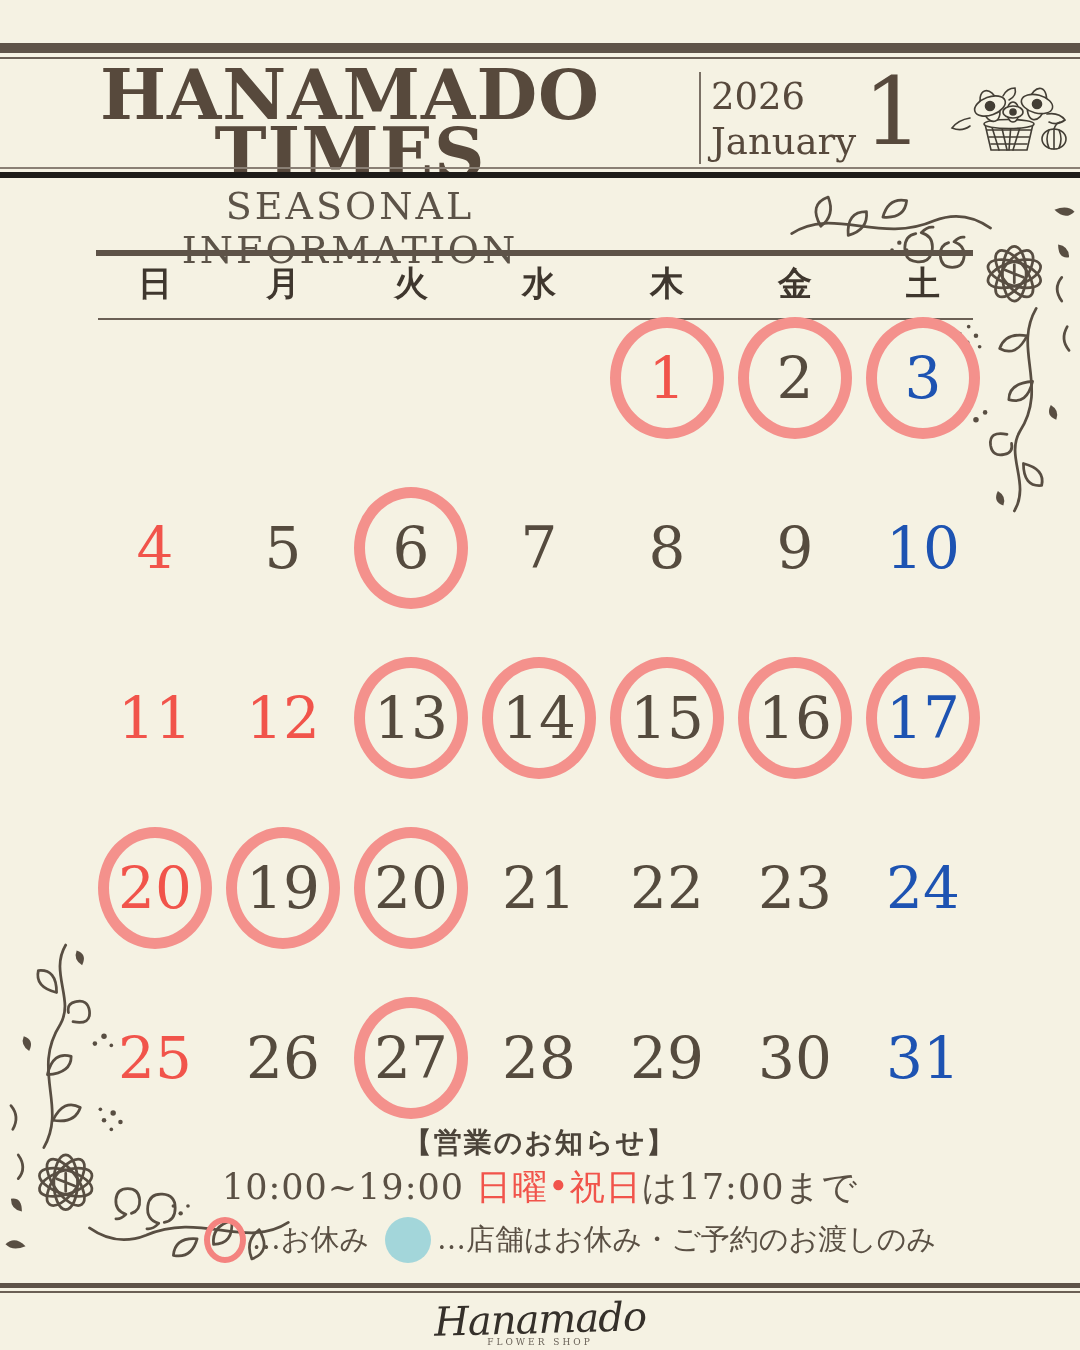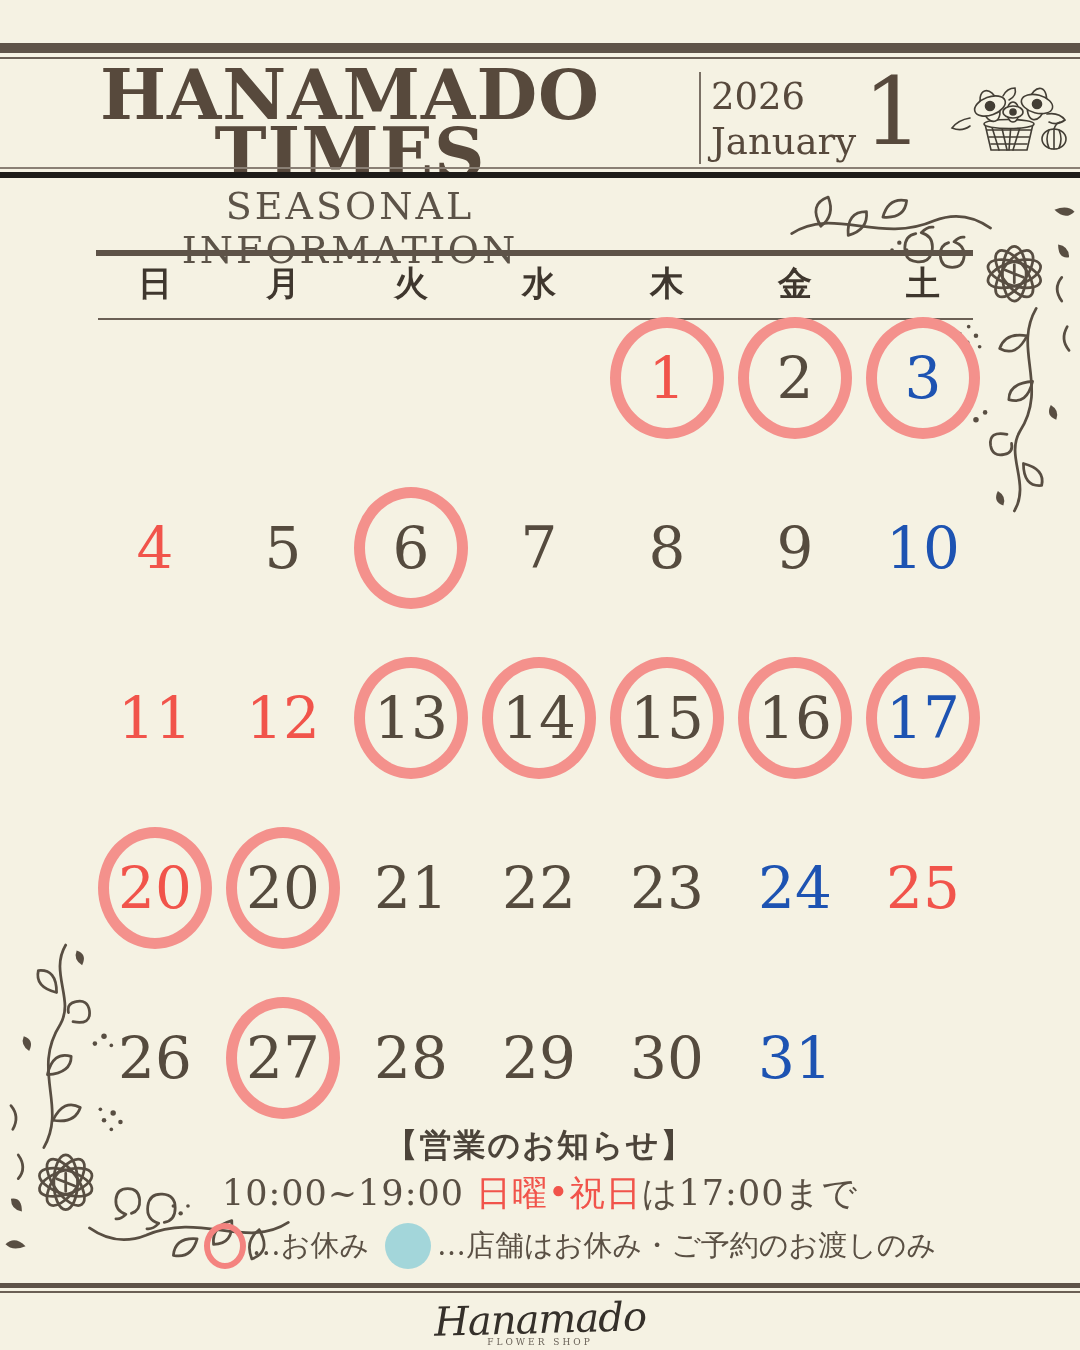--- a/index.html
+++ b/index.html
@@ -38,21 +38,21 @@
         grid-template-columns:repeat(7,1fr);grid-template-rows:repeat(5,170px);}
   .cell{position:relative;display:flex;align-items:center;justify-content:center;}
   .num{position:relative;z-index:2;font-size:58px;color:var(--ink);}
   .num.red{color:var(--red);}
   .num.blue{color:var(--blue);}
   .ring{position:absolute;z-index:1;left:50%;top:50%;transform:translate(-50%,-50%);
         width:92px;height:100px;border:11px solid var(--pink);border-radius:50%;}
 
   
   .notice{position:absolute;left:0;top:1124px;width:1080px;text-align:center;color:#4C443A;}
-  .notice-heading{font-size:32px;font-weight:700;letter-spacing:2px;font-family:Liberation Serif, serif;}
+  .notice-heading{font-size:28px;font-weight:700;letter-spacing:2px;font-family:Liberation Serif, serif;}
   .hours{margin-top:2px;font-size:35px;color:#5A5044;letter-spacing:1px;}
   .hours .red{color:var(--red);}
   .legend{margin-top:6px;margin-left:60px;font-size:29px;color:#5A5044;display:flex;align-items:center;justify-content:center;gap:6px;}
   .ring-icon{display:inline-block;width:30px;height:34px;border:6px solid #F4837F;border-radius:50%;}
   .dot-icon{display:inline-block;width:46px;height:46px;border-radius:50%;background:var(--teal);margin-left:10px;}
 
   
   .footer-rule{position:absolute;left:0;top:1283px;width:100%;height:5px;background:var(--rule-brown);}
   .footer-rule-thin{position:absolute;left:0;top:1291px;width:100%;height:2px;background:var(--rule-thin);}
   .logo{position:absolute;left:0;top:1296px;width:100%;text-align:center;font-size:40px;font-style:italic;
@@ -241,20 +241,24 @@
       <div class="cell">
         <span class="ring"></span>
         <span class="num blue">17</span>
       </div>
       <div class="cell">
         <span class="ring"></span>
         <span class="num red">20</span>
       </div>
       <div class="cell">
         <span class="ring"></span>
+        <span class="num ">19</span>
+      </div>
+      <div class="cell">
+        <span class="ring"></span>
         <span class="num ">20</span>
       </div>
       <div class="cell">
         <span class="num ">21</span>
       </div>
       <div class="cell">
         <span class="num ">22</span>
       </div>
       <div class="cell">
         <span class="num ">23</span>

